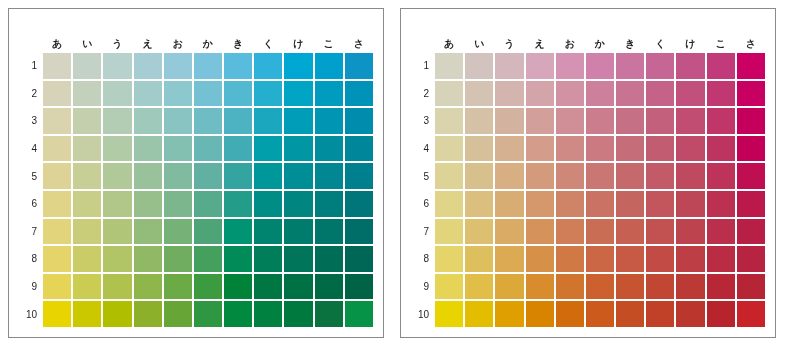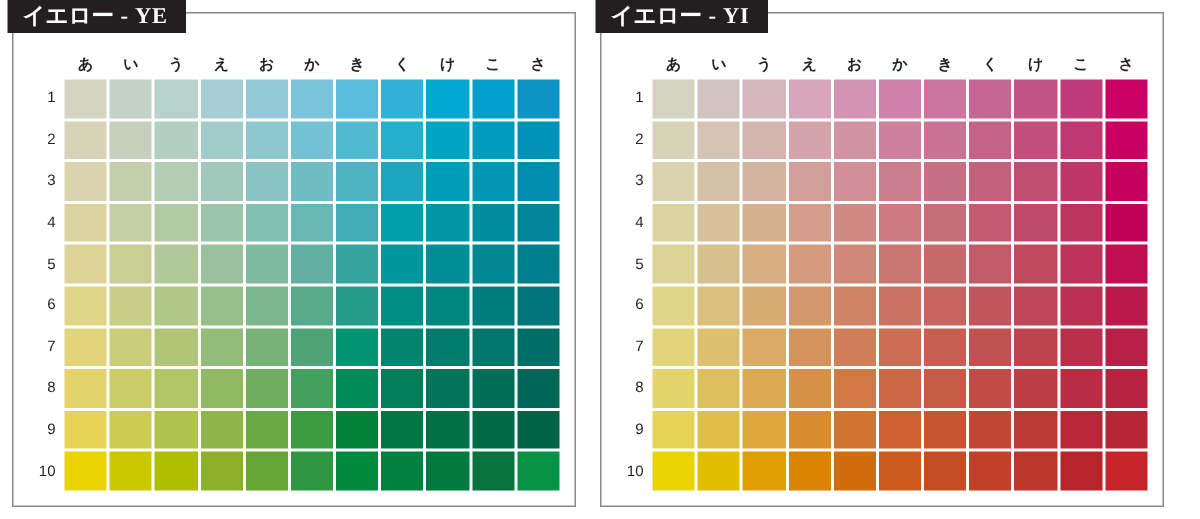--- a/index.html
+++ b/index.html
@@ -86,21 +86,20 @@
     padding: 0;
     height: 23px;
   }
 </style>
 </head>
 <body>
 
 <div id="root">
 
   <div class="panel">
-    <div class="panel-title"><span>イエロー</span><span class="rom"> - </span><span class="rom">YE</span></div>
     <div class="grid-wrap">
       <table class="swatch-grid">
         <thead>
           <tr>
             <th class="corner"></th>
           <th class="colhead">あ</th>
               <th class="colhead">い</th>
               <th class="colhead">う</th>
               <th class="colhead">え</th>
               <th class="colhead">お</th>
@@ -252,21 +251,20 @@
               <td class="swatch" style="background: rgb(0, 121, 63);"></td>
               <td class="swatch" style="background: rgb(9, 114, 62);"></td>
               <td class="swatch" style="background: rgb(6, 146, 71);"></td>
             </tr>
           </tbody>
       </table>
     </div>
   </div>
 
   <div class="panel">
-    <div class="panel-title"><span>イエロー</span><span class="rom"> - </span><span class="rom">YI</span></div>
     <div class="grid-wrap">
       <table class="swatch-grid">
         <thead>
           <tr>
             <th class="corner"></th>
           <th class="colhead">あ</th>
               <th class="colhead">い</th>
               <th class="colhead">う</th>
               <th class="colhead">え</th>
               <th class="colhead">お</th>

